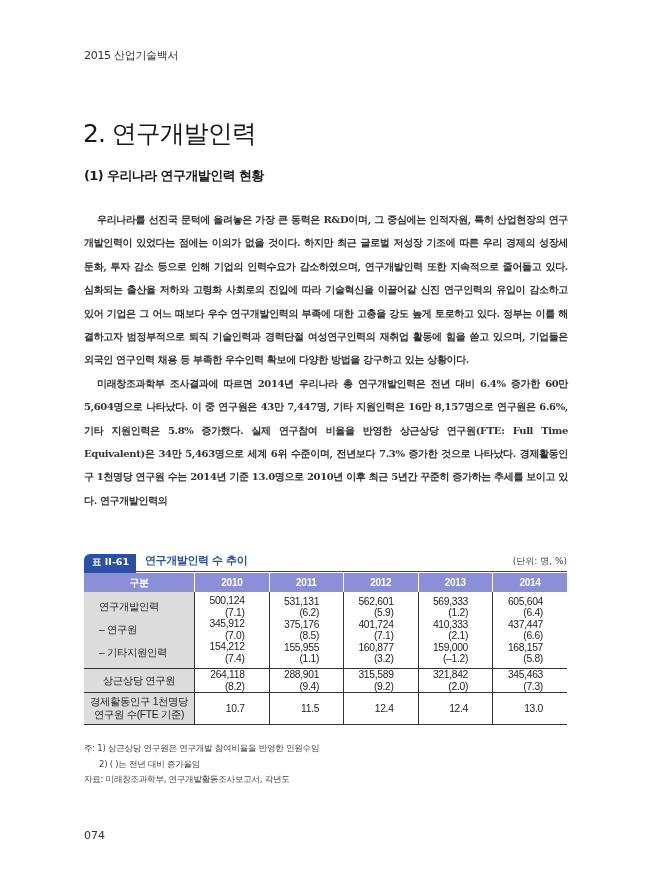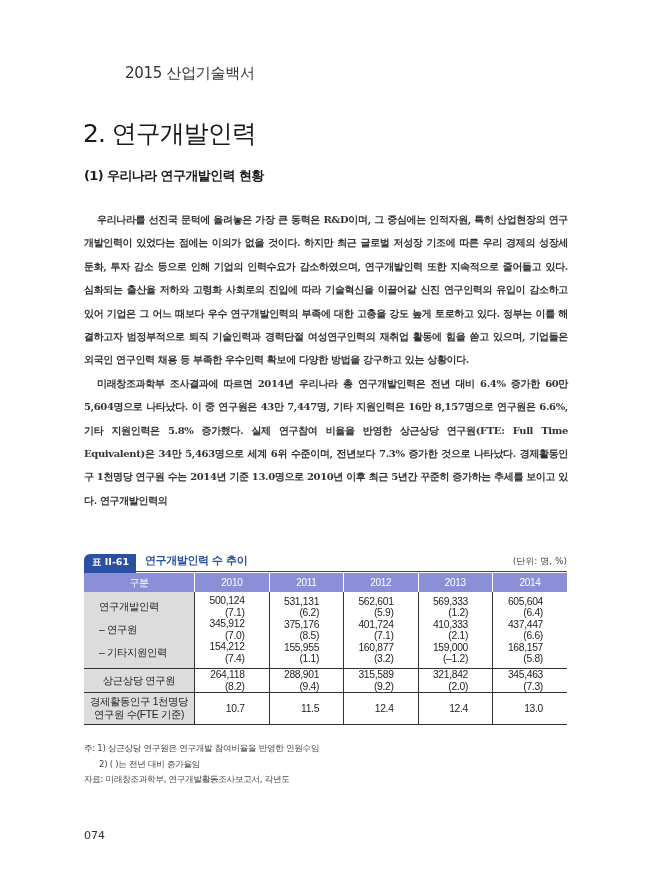--- a/index.html
+++ b/index.html
@@ -1,34 +1,34 @@
 <!DOCTYPE html>
 <html><head>
 <meta charset="utf-8">
 <style>
   html, body { margin: 0; padding: 0; background: #ffffff; }
   body { width: 651px; height: 892px; position: relative; overflow: hidden;
          font-family: "DejaVu Sans", "Liberation Sans", sans-serif; color: #231f20; }
-  .running-header { position: absolute; left: 84px; top: 64px; font-size: 15px; color: #333; letter-spacing: -0.3px; margin-left: 41px; }
+  .running-header { position: absolute; left: 84px; top: 48px; font-size: 11px; color: #333; letter-spacing: -0.3px; }
   .chapter-title { position: absolute; left: 83px; top: 117px; font-size: 25px; font-weight: normal; color: #1a1a1a; letter-spacing: -1px; margin: 0; }
   .section-title { position: absolute; left: 84px; top: 167px; font-size: 13px; font-weight: bold; color: #1a1a1a; letter-spacing: -0.6px; margin: 0; }
   .body-text { position: absolute; left: 84px; top: 208px; width: 484px;
                font-family: "DejaVu Serif", "Liberation Serif", serif; font-size: 10px;
                line-height: 23.4px; color: #333; text-align: justify; letter-spacing: -0.35px; font-weight: bold; }
   .body-text p { margin: 0; text-indent: 13px; }
   .table-caption { position: absolute; left: 84px; top: 551px; width: 483px; height: 20px;
                    border-bottom: 1.5px solid #3a4a6b; }
   .table-badge { position: absolute; left: 0; top: 3px; height: 28px; padding: 0 7px 0 8px;
                  background: #2b4fa3; color: #fff; font-size: 9.5px; font-weight: bold; line-height: 16px;
                  border-top-left-radius: 6px; }
   .table-title { position: absolute; left: 61px; top: 2px; font-size: 11px; font-weight: bold; color: #2b4fa3; letter-spacing: -0.4px; }
   .table-unit { position: absolute; right: 0; top: 4px; font-size: 9px; color: #444; }
   table.data { position: absolute; left: 84px; top: 573px; width: 483px; border-collapse: collapse;
                font-family: "Liberation Sans", sans-serif; font-size: 10.3px; color: #222; letter-spacing: -0.3px; }
-  table.data th { background: #8a8fd8; color: #fff; font-weight: normal; height: 19px; padding: 0;
+  table.data th { background: #8a8fd8; color: #fff; font-weight: bold; height: 19px; padding: 0;
                   border-left: 1px solid #ffffff; font-size: 10px; text-align: center; }
   table.data th:first-child { border-left: none; }
   table.data td { border-left: 1px solid #333; vertical-align: middle; padding: 0; }
   table.data td.label { background: #dcdcdc; border-left: none; width: 105px; }
   table.data td.num { width: 75px; text-align: right; padding-right: 24px; box-sizing: border-box; }
   table.data tr.group td { border-bottom: 1px solid #333; }
   table.data tr.last td { border-bottom: 1.5px solid #333; }
   .stack { line-height: 11.5px; }
   .stack .v { display: block; }
   .stack .c { display: block; }

